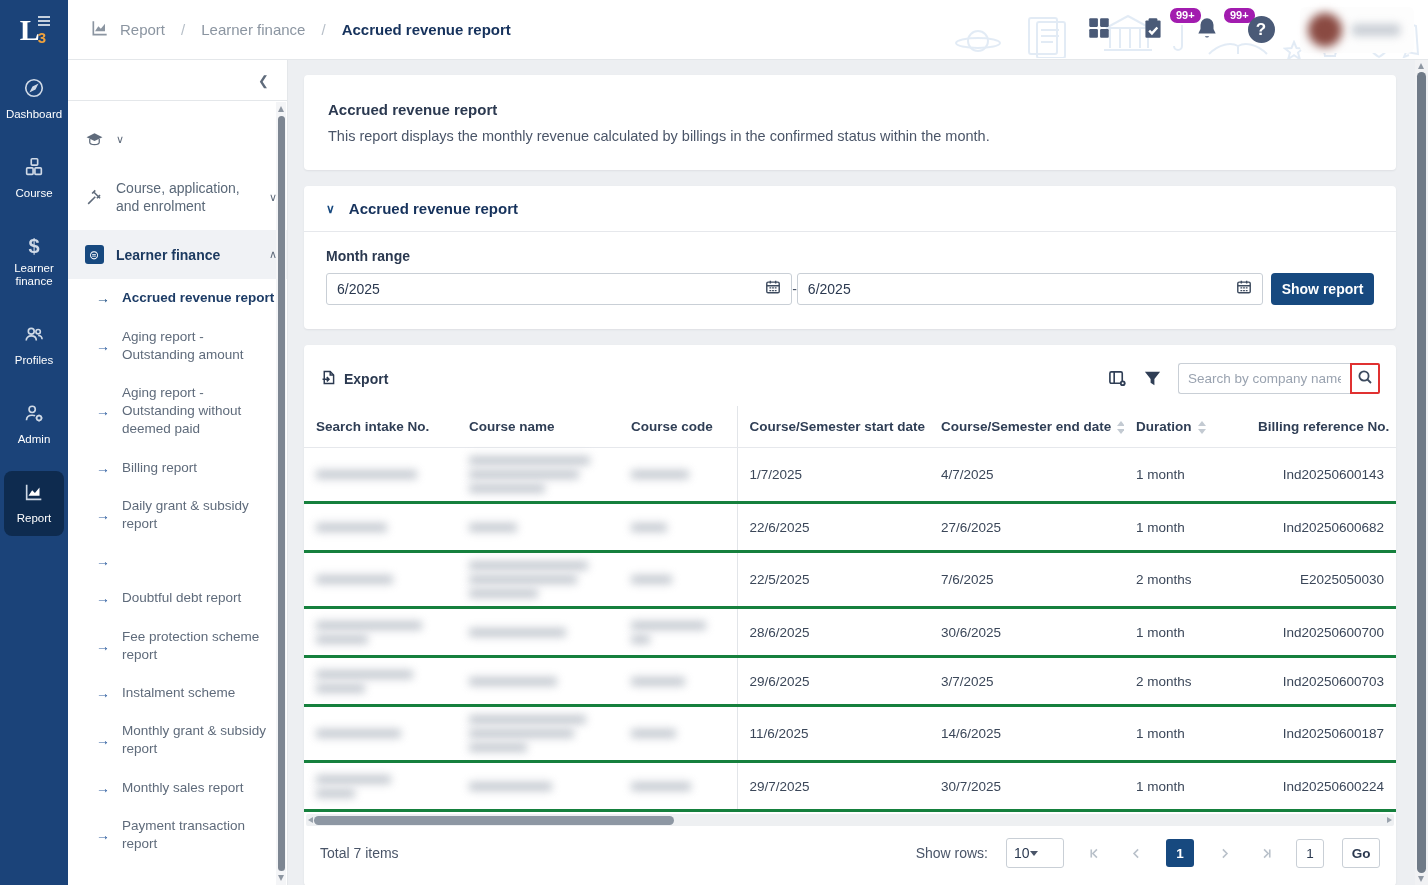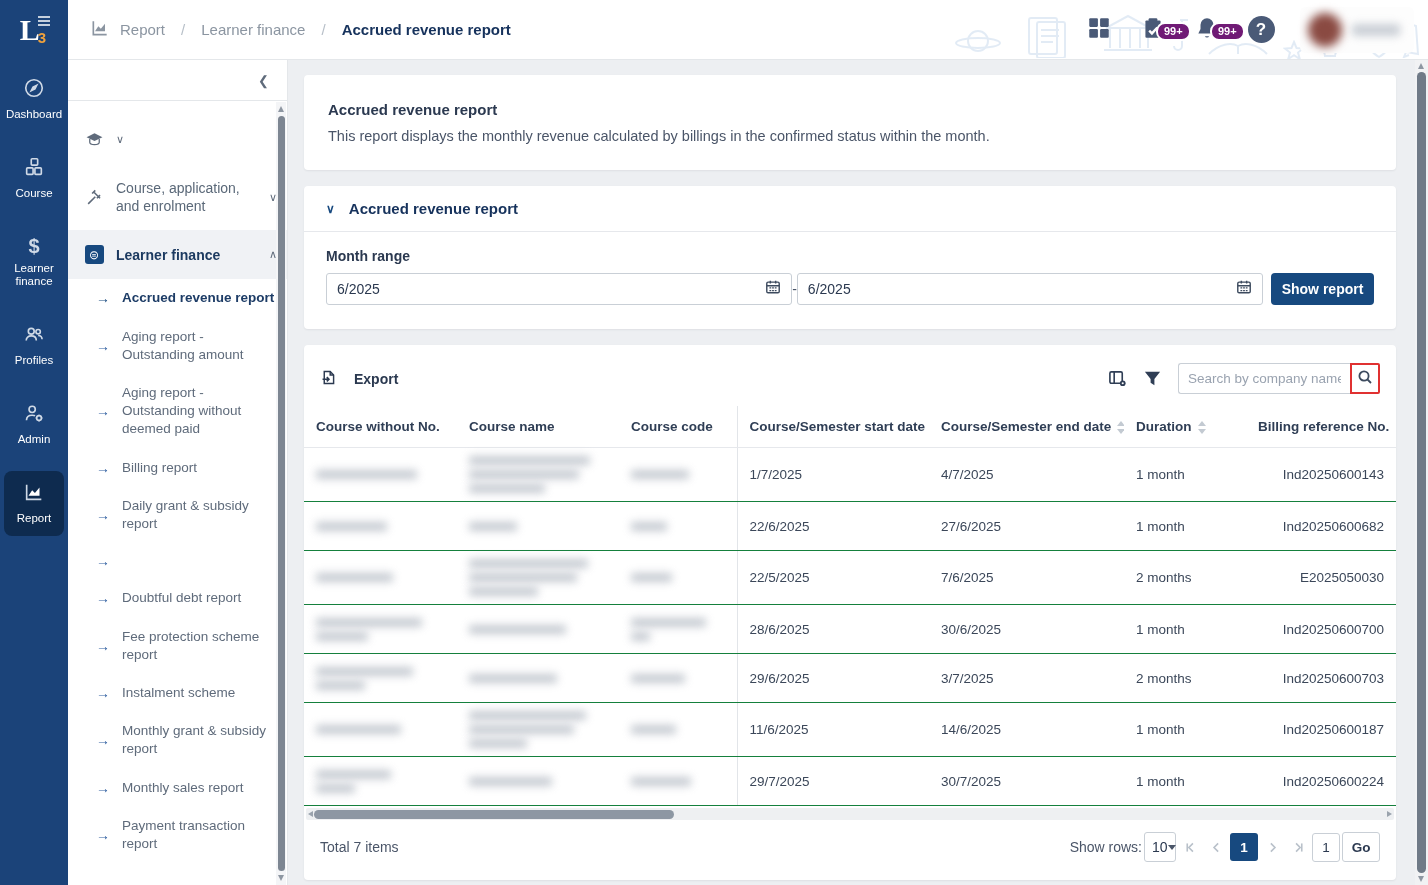--- a/index.html
+++ b/index.html
@@ -28,22 +28,22 @@
   .crumb { display:flex; align-items:center; gap:10px; font-size:15px; z-index:2; }
   .crumb .chart-ic svg { width:20px; height:20px; }
   .crumb .grey { color:#8b95a1; }
   .crumb .sep { color:#b7bfc8; margin:0 6px; }
   .crumb .current { color:#16325c; font-weight:bold; }
   .doodles { position:absolute; inset:0; pointer-events:none; opacity:.55; }
   .doodles svg { position:absolute; stroke:#ccdcee; fill:none; stroke-width:2; }
   .top-icons { margin-left:auto; display:flex; align-items:center; gap:24px; z-index:2; }
   .icon-btn { position:relative; width:30px; height:30px; display:flex; align-items:center; justify-content:center; cursor:pointer; }
   .icon-btn svg { width:26px; height:26px; fill:#4a5a77; }
-  .badge { position:absolute; top:-9px; left:18px; background:#701a75; color:#fff; font-size:11px;
-    font-weight:bold; border-radius:9px; padding:1.5px 6px; border:2px solid #fff;margin-top:16px; }
+  .badge { position:absolute; top:-9px; left:30px; background:#a21caf; color:#fff; font-size:11px;
+    font-weight:bold; border-radius:9px; padding:1.5px 6px; border:2px solid #fff; }
   .help-circle { width:27px; height:27px; border-radius:50%; background:#4a5a77; color:#fff;
     font-weight:bold; font-size:17px; display:flex; align-items:center; justify-content:center; }
   .user-chip { display:flex; align-items:center; gap:10px; background:#fdfdfd; border-radius:6px;
     padding:6px 14px 6px 8px; }
   .avatar-blur { width:34px; height:34px; border-radius:50%; background:#8a4a42; filter:blur(5px); }
   .name-blur { width:48px; height:12px; border-radius:3px; background:#c9ced5; filter:blur(4px); }
 
   
   .content-row { flex:1; display:flex; min-height:0; }
 
@@ -96,61 +96,61 @@
     font-family:"Liberation Sans",sans-serif; background:transparent; }
   .cal-ic svg { width:16px; height:16px; stroke:#3c4a5e; fill:none; stroke-width:1.6; }
   .dash { color:#4a5568; font-size:14px; }
   .show-report { margin-left:8px; width:103px; height:32px; background:#17497f; color:#fff;
     font-size:14px; font-weight:bold; border:none; border-radius:4px; cursor:pointer;
     font-family:"Liberation Sans",sans-serif; }
 
   
   .table-card { padding:14px 0 10px; }
   .toolbar { display:flex; align-items:center; padding:4px 16px 12px; }
-  .export-btn { display:flex; align-items:center; gap:17px; color:#2b3950; font-size:14px;
+  .export-btn { display:flex; align-items:center; gap:7px; color:#2b3950; font-size:14px;
     font-weight:bold; cursor:pointer; }
   .export-btn svg { width:17px; height:17px; stroke:#2b3950; fill:none; stroke-width:1.7; }
   .tool-right { margin-left:auto; display:flex; align-items:center; gap:16px; }
   .tool-ic { cursor:pointer; display:flex; }
   .tool-ic svg { width:19px; height:19px; }
   .search-wrap { display:flex; align-items:stretch; }
   .search-input { width:172px; height:31px; border:1px solid #c9cfd6; border-right:none;
     border-radius:3px 0 0 3px; padding:0 9px; font-size:13.5px; color:#2b3950;
     font-family:"Liberation Sans",sans-serif; outline:none; }
   .search-input::placeholder { color:#9aa3b0; }
   .search-btn { width:30px; height:31px; border:2px solid #e03131; background:#fff; border-radius:0 2px 2px 0;
     display:flex; align-items:center; justify-content:center; cursor:pointer; }
   .search-btn svg { width:16px; height:16px; stroke:#3c4a5e; fill:none; stroke-width:1.8; }
 
   table.grid { width:100%; border-collapse:collapse; table-layout:fixed; }
   .grid th { font-size:13.5px; font-weight:bold; color:#2f3e55; text-align:left; padding:13px 12px;
     border-bottom:1px solid #e6e8ec; white-space:nowrap; overflow:hidden; }
-  .grid td { font-size:13.5px; color:#3b4759; padding:8px 12px; border-bottom:1px solid #15803d;
+  .grid td { font-size:13.5px; color:#3b4759; padding:8px 12px; border-bottom:3px solid #15803d;
     height:49px; vertical-align:middle; }
   .grid th.frozen-edge, .grid td.frozen-edge { border-right:1px solid #e2e5e9; }
   .grid .num-col { text-align:right; }
   .sort { display:inline-flex; flex-direction:column; vertical-align:middle; margin-left:6px; line-height:0; }
   .sort i { border-left:4px solid transparent; border-right:4px solid transparent; display:block; }
   .sort .up { border-bottom:5px solid #c3cad2; margin-bottom:2.5px; }
   .sort .dn { border-top:5px solid #c3cad2; }
   .redact { display:flex; flex-direction:column; gap:5px; }
   .redact i { display:block; height:9px; background:#b6bcc5; border-radius:2px; filter:blur(4.5px); opacity:.8; }
 
   .hscroll { margin:2px 2px 0; height:12px; background:#eef0f2; position:relative; border-radius:2px; }
   .hscroll .thumb { position:absolute; left:8px; top:1.5px; width:360px; height:9px; background:#8d97a3; border-radius:5px; }
   .hscroll .a-left,.hscroll .a-right { position:absolute; top:3px; width:0; height:0;
     border-top:3.5px solid transparent; border-bottom:3.5px solid transparent; }
   .hscroll .a-left { left:2px; border-right:5px solid #9aa3ad; }
   .hscroll .a-right { right:2px; border-left:5px solid #9aa3ad; }
 
   .pag-row { display:flex; align-items:center; padding:12px 16px 8px; }
   .total { font-size:14px; color:#4a5568; }
-  .pag-right { margin-left:auto; display:flex; align-items:center; gap:2px; }
+  .pag-right { margin-left:auto; display:flex; align-items:center; gap:18px; }
   .show-rows-lbl { font-size:14px; color:#4a5568; }
-  .rows-select { width:32px; height:30px; border:1px solid #c9cfd6; border-radius:3px; display:flex;
+  .rows-select { width:58px; height:30px; border:1px solid #c9cfd6; border-radius:3px; display:flex;
     align-items:center; justify-content:flex-start; padding:0 7px; cursor:pointer; }
   .rows-select .val { font-size:14px; color:#2b3950; }
   .rows-select .tri { width:0; height:0; border-left:4px solid transparent; border-right:4px solid transparent;
     border-top:5px solid #4a5568; }
   .pg-ic { width:24px; height:24px; display:flex; align-items:center; justify-content:center; cursor:pointer; }
   .pg-ic svg { width:13px; height:13px; stroke:#b9c1ca; stroke-width:2; fill:none; }
   .page-cur { width:28px; height:28px; background:#17497f; color:#fff; font-size:13.5px; font-weight:bold;
     border-radius:3px; display:flex; align-items:center; justify-content:center; cursor:pointer; }
   .goto-input { width:28px; height:29px; border:1px solid #c9cfd6; border-radius:3px; text-align:center;
     font-size:13.5px; color:#2b3950; font-family:"Liberation Sans",sans-serif; outline:none; }
@@ -511,21 +511,21 @@
               <col style="width:153px">
                 <col style="width:162px">
                 <col style="width:118px">
               <col style="width:192px">
                 <col style="width:195px">
                 <col style="width:122px">
                 <col>
             </colgroup>
             <thead>
               <tr>
-                <th>Course without No.</th>
+                <th>Search intake No.</th>
                 <th>Course name</th>
                 <th class="frozen-edge">Course code</th>
                 <th><span>Course/Semester start date</span></th>
                 <th><span>Course/Semester end date</span><span class="sort">
                       <i class="up"></i>
                       <i class="dn"></i>
                     </span></th>
                 <th><span>Duration</span><span class="sort">
                       <i class="up"></i>
                       <i class="dn"></i>

